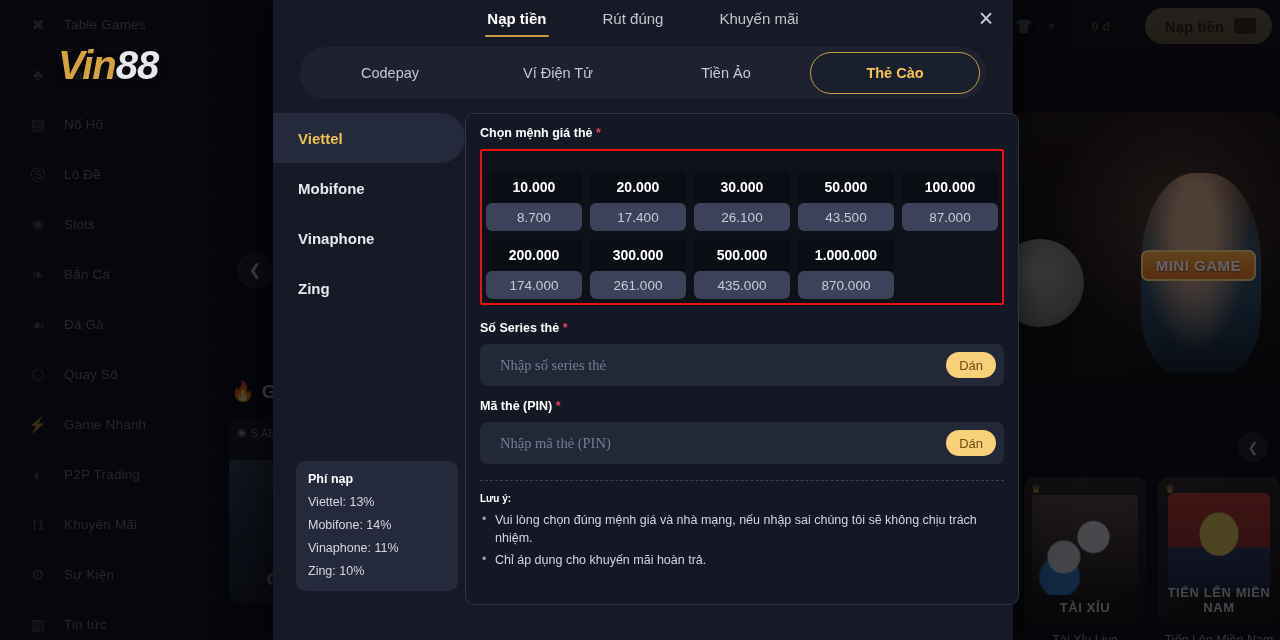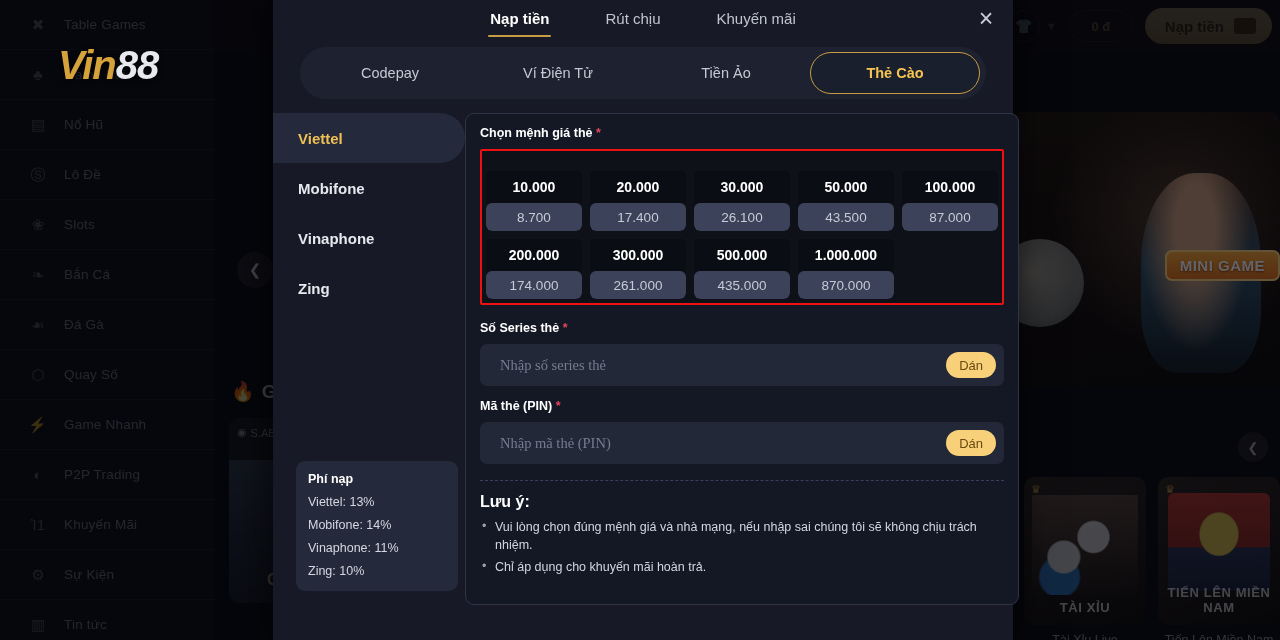--- a/index.html
+++ b/index.html
@@ -115,21 +115,21 @@
                 linear-gradient(180deg, rgba(92,60,45,.9), rgba(45,90,120,.85) 48%, rgba(25,45,62,.6));
     border-radius: 45% 45% 30% 30%;
     filter: blur(.4px);
   }
   .bg-hero .lantern {
     position: absolute; left: -6%; top: 46%; width: 88px; height: 88px; border-radius: 50%;
     background: radial-gradient(circle at 42% 38%, #e9e3d6, #9ba5a3 65%, #4b5a5c);
     opacity: .65;
   }
   .bg-minigame {
-    position: absolute; right: 0; top: 198px;
+    position: absolute; right: 24px; top: 198px;
     padding: 5px 13px; border-radius: 7px;
     background: linear-gradient(180deg,#f6a83a,#e1721d);
     color: #fff; font-size: 15px; font-weight: bold;
     letter-spacing: .5px; text-shadow: 0 1px 2px rgba(120,40,0,.85);
     border: 2px solid #ffd680;
   }
   .bg-arrow-left-mid {
     position: absolute; left: 22px; top: 200px;
     width: 36px; height: 36px; border-radius: 50%;
     background: rgba(255,255,255,.07);
@@ -276,21 +276,21 @@
     font-family: Liberation Serif, serif;
   }
   .input-wrap input::placeholder { color: #767c8e; }
   .paste-btn {
     height: 26px; padding: 0 13px; border-radius: 13px;
     background: #f7d079; color: #6a4a10; font-size: 13px;
     display: flex; align-items: center; cursor: pointer;
   }
 
   .divider { border-top: 1px dashed #39405a; margin: 16px 0 12px; }
-  .note-title { font-size: 16px; font-weight: bold; color: #ffffff; margin-bottom: 8px; }
+  .note-title { font-size: 10px; font-weight: bold; color: #ffffff; margin-bottom: 8px; }
   .note-list { list-style: none; }
   .note-list li {
     position: relative; padding-left: 15px; margin-bottom: 4px;
     font-size: 12.5px; color: #d3d6e0; line-height: 1.42;
   }
   .note-list li::before {
     content: "•"; position: absolute; left: 2px; top: -1px; color: #9aa0b2;
   }
   .mt18 { margin-top: 16px; }
   .mt14 { margin-top: 13px; }
@@ -423,21 +423,21 @@
   </div>
 
   <div class="scrim"></div>
 
   <div class="modal">
 
     <div class="close-btn">×</div>
 
     <div class="tabs" id="tabs">
         <div class="tab active">Nạp tiền</div>
-        <div class="tab">Rút chịu</div>
+        <div class="tab">Rút đúng</div>
         <div class="tab">Khuyến mãi</div>
       </div>
 
     <div class="methods" id="methods">
         <div class="method">Codepay</div>
         <div class="method">Ví Điện Tử</div>
         <div class="method">Tiền Ảo</div>
         <div class="method active">Thẻ Cào</div>
       </div>
 

